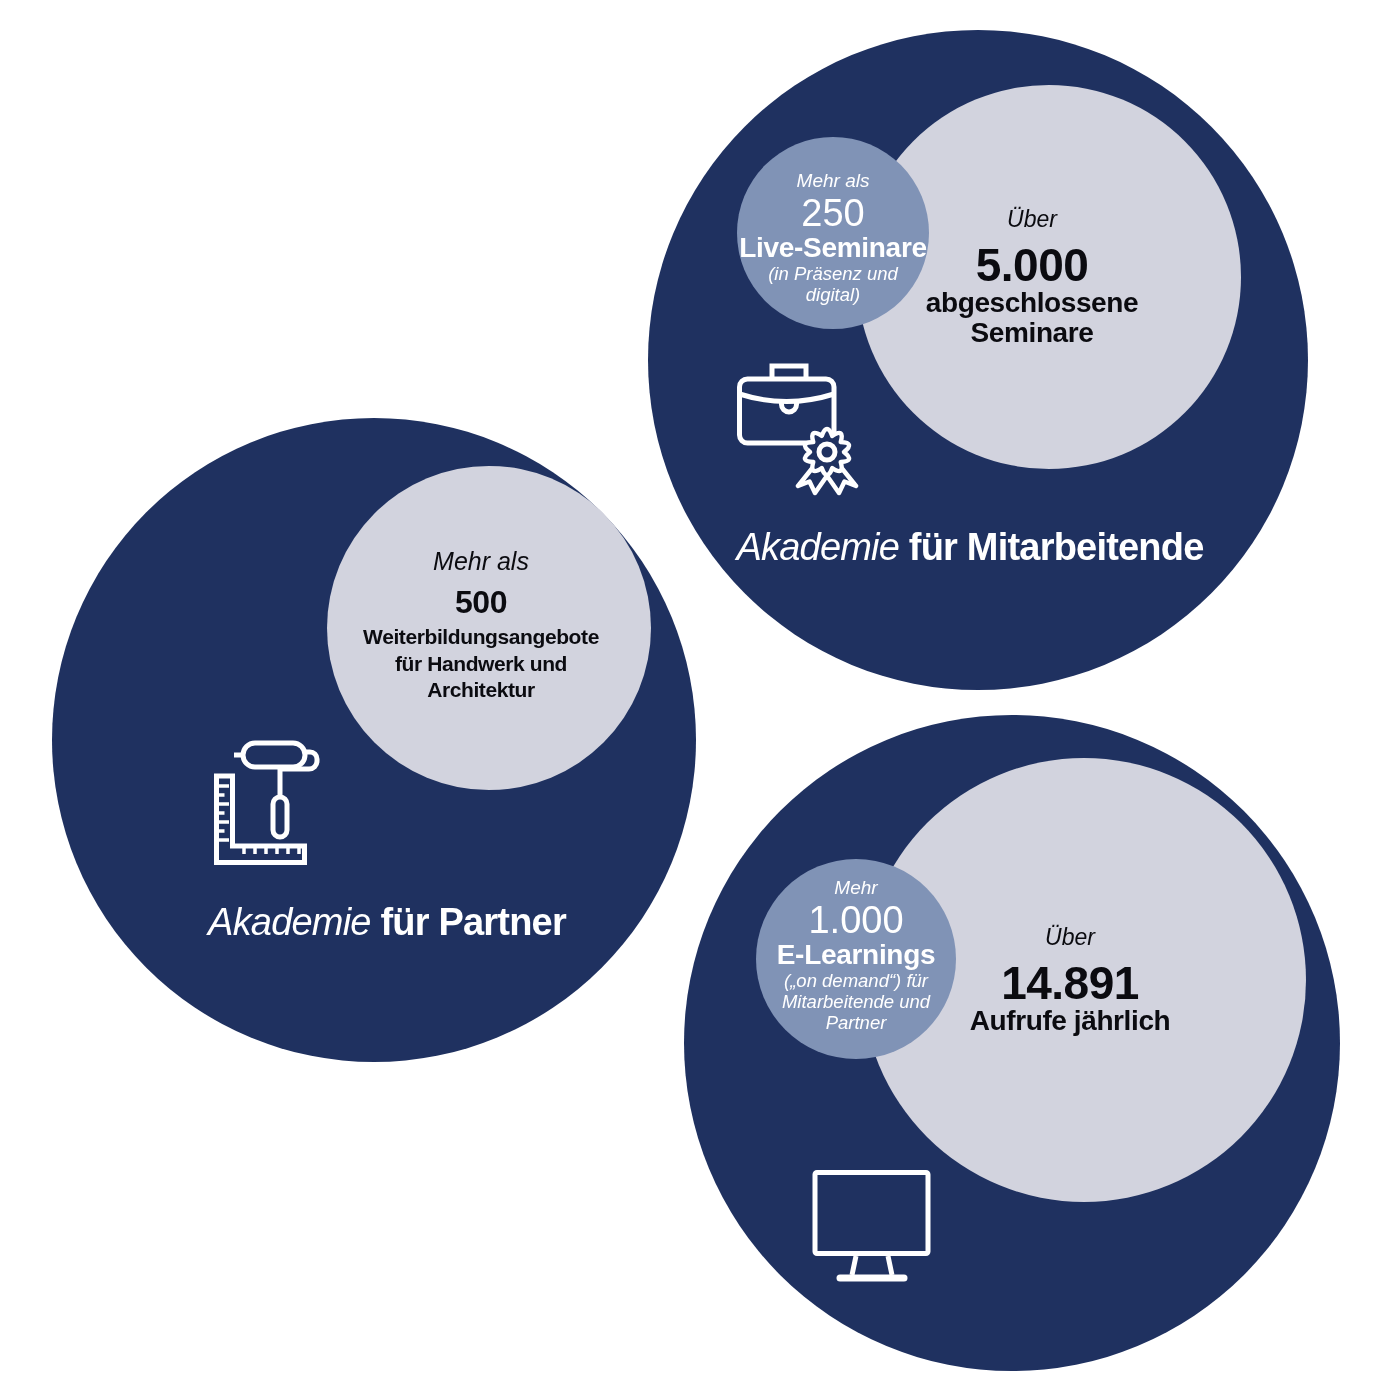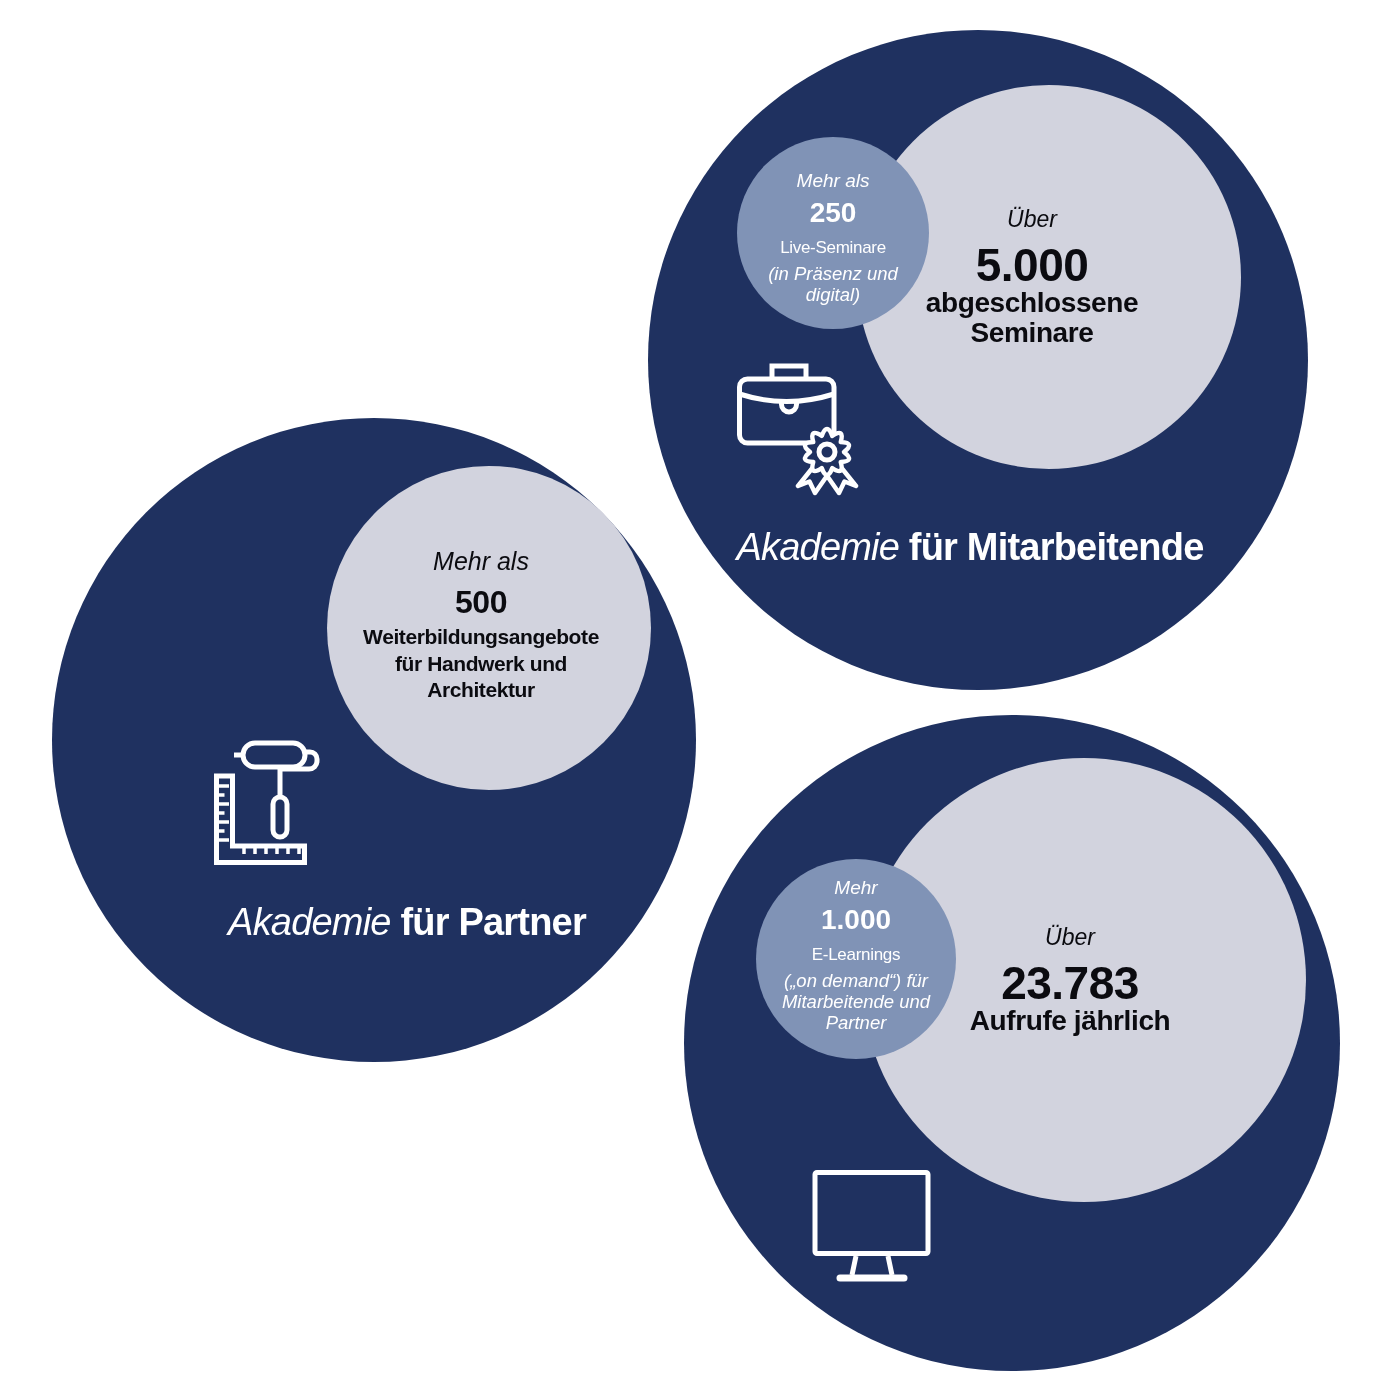--- a/index.html
+++ b/index.html
@@ -39,22 +39,22 @@
 
   
   .txt{
     position:absolute;
     text-align:center;
     transform:translate(-50%,-50%);
     white-space:nowrap;
   }
   .small-bubble-text{color:var(--white);}
   .small-bubble-text .t-intro{font-style:italic;font-size:19px;line-height:25px;}
-  .small-bubble-text .t-num{font-weight:700;font-size:28px;line-height:40px;}
-  .small-bubble-text .t-title{font-weight:400;font-size:17px;line-height:30px;letter-spacing:-.3px;}
+  .small-bubble-text .t-num{font-weight:400;font-size:38px;line-height:40px;}
+  .small-bubble-text .t-title{font-weight:700;font-size:28px;line-height:30px;letter-spacing:-.3px;}
   .small-bubble-text .t-note{font-style:italic;font-size:18.5px;line-height:21px;}
 
   .big-bubble-text{color:var(--dark_text);}
   .big-bubble-text .t-intro{font-style:italic;font-size:23px;line-height:36px;margin-bottom:5px;}
   .big-bubble-text .t-num{font-weight:700;font-size:46px;line-height:46px;letter-spacing:-.5px;}
   .big-bubble-text .t-line{font-weight:700;font-size:28px;line-height:30px;letter-spacing:-.4px;}
 
   .g2-gray-txt .t-intro{font-size:25px;line-height:32px;margin-bottom:3px;}
   .g2-gray-txt .t-num{font-size:32px;line-height:44px;}
   .g2-gray-txt .t-line{font-size:21px;line-height:26.5px;}
@@ -71,21 +71,21 @@
     transform:translate(-50%,-50%);
     color:var(--white);
     font-size:38px;
     letter-spacing:-.8px;
     white-space:nowrap;
     text-align:center;
   }
   .label .lab-it{font-style:italic;font-weight:400;}
   .label .lab-b{font-weight:700;}
   .g1-label{left:970px;top:547px;}
-  .g2-label{left:387px;top:922px;margin-left:20px;}
+  .g2-label{left:387px;top:922px;}
 
   
   .icon{position:absolute;color:var(--white);}
   .g1-icon{left:737px;top:362px;width:134px;height:134px;}
   .g2-icon{left:214px;top:740px;width:106px;height:125px;}
   .g3-icon{left:812px;top:1170px;width:120px;height:118px;}
   .icon .st{fill:none;stroke:currentColor;stroke-width:5;}
   .icon .fill-navy{fill:var(--navy);stroke:currentColor;stroke-linejoin:round;}
 </style>
 </head>
@@ -192,21 +192,21 @@
     <div class="t-intro">Mehr</div>
     <div class="t-num">1.000</div>
     <div class="t-title">E-Learnings</div>
     <div class="t-note">(„on demand“) für</div>
     <div class="t-note">Mitarbeitende und</div>
     <div class="t-note">Partner</div>
   </div>
 
   <div class="txt big-bubble-text g3-gray-txt">
     <div class="t-intro">Über</div>
-    <div class="t-num">23.783</div>
+    <div class="t-num">14.891</div>
     <div class="t-line">Aufrufe jährlich</div>
   </div>
 
   <svg class="icon g3-icon" viewBox="0 0 120 118" aria-hidden="true">
 
     <rect class="st" stroke-width="5.5" x="3" y="2.5" width="113" height="81" rx="2"></rect>
 
     <path class="st" stroke-width="5.5" d="M44 86 L40 105 M76 86 L80 105"></path>
 
     <path stroke="currentColor" stroke-width="7" stroke-linecap="round" d="M28 108 H92"></path>

